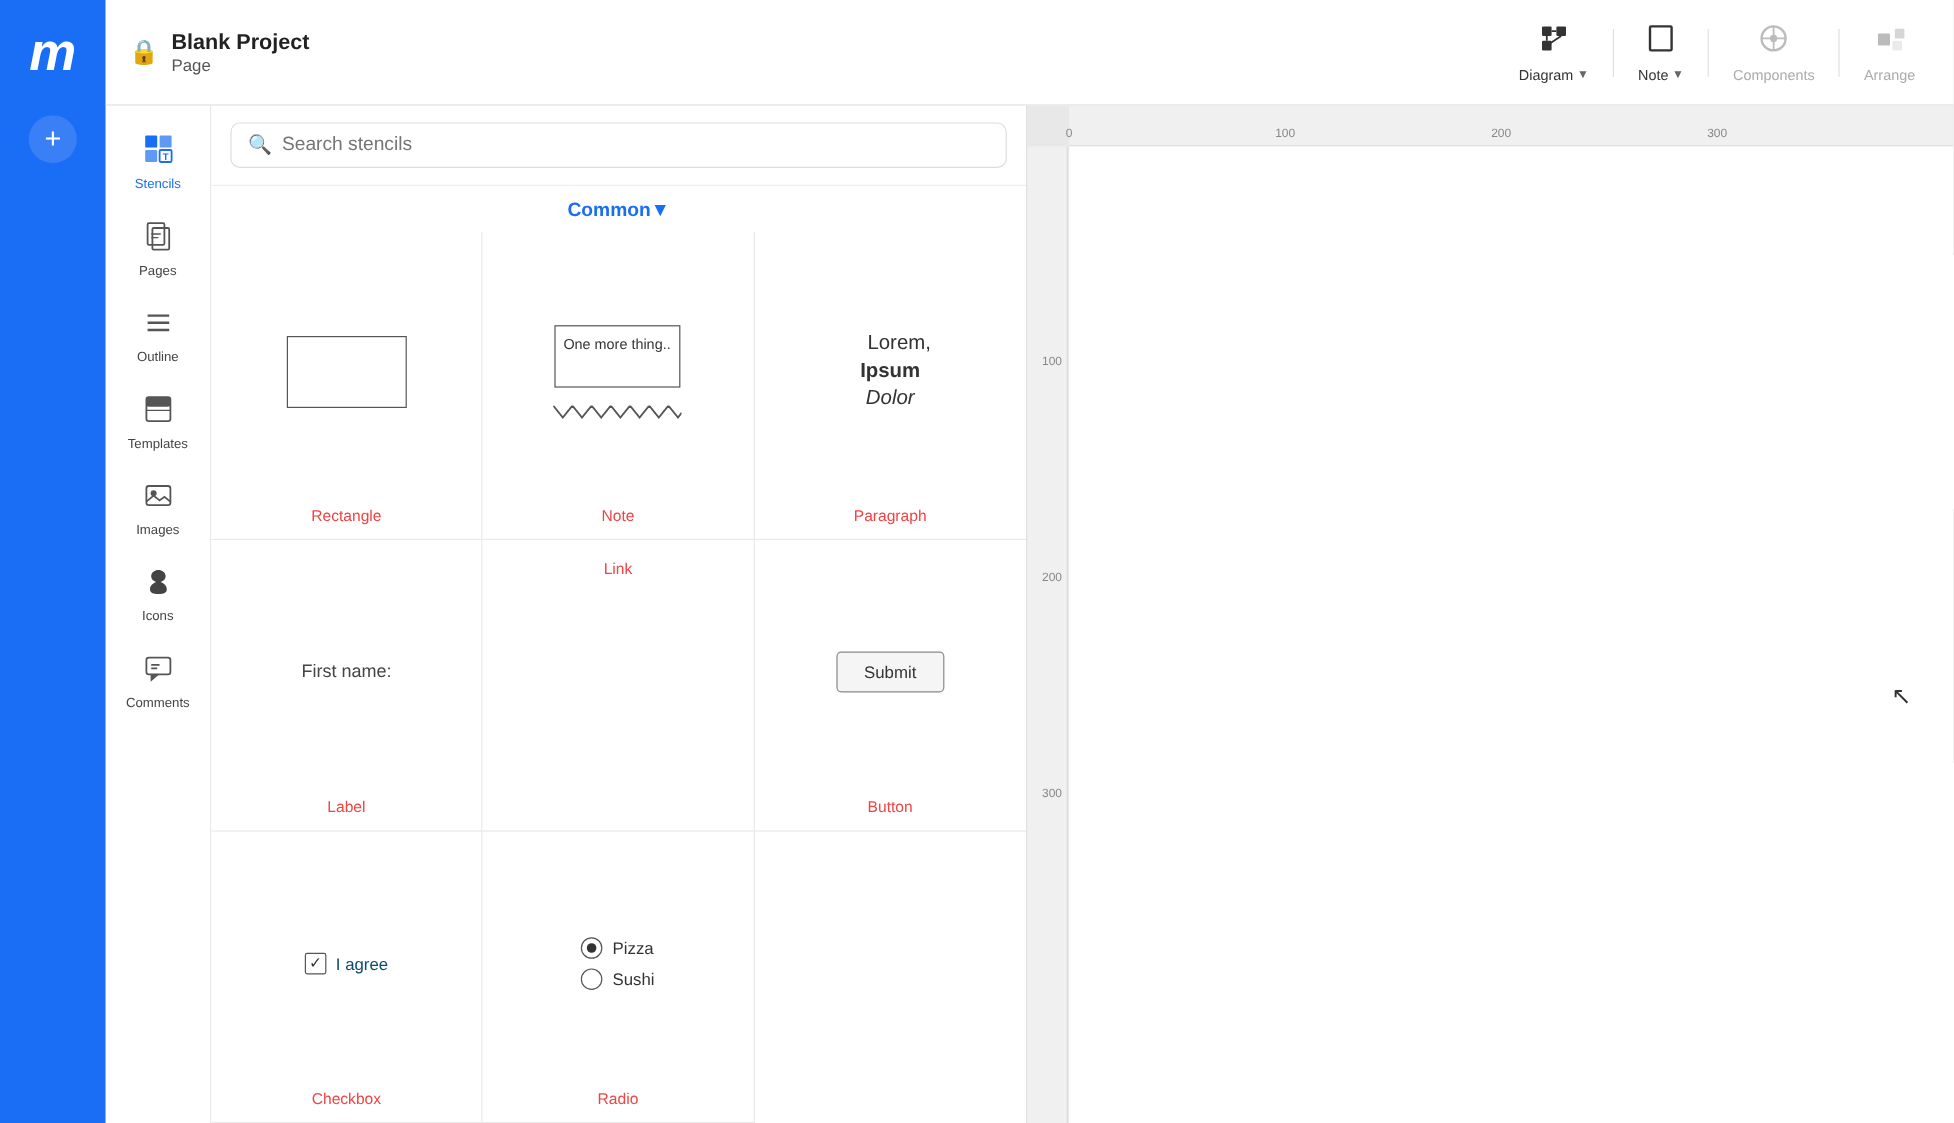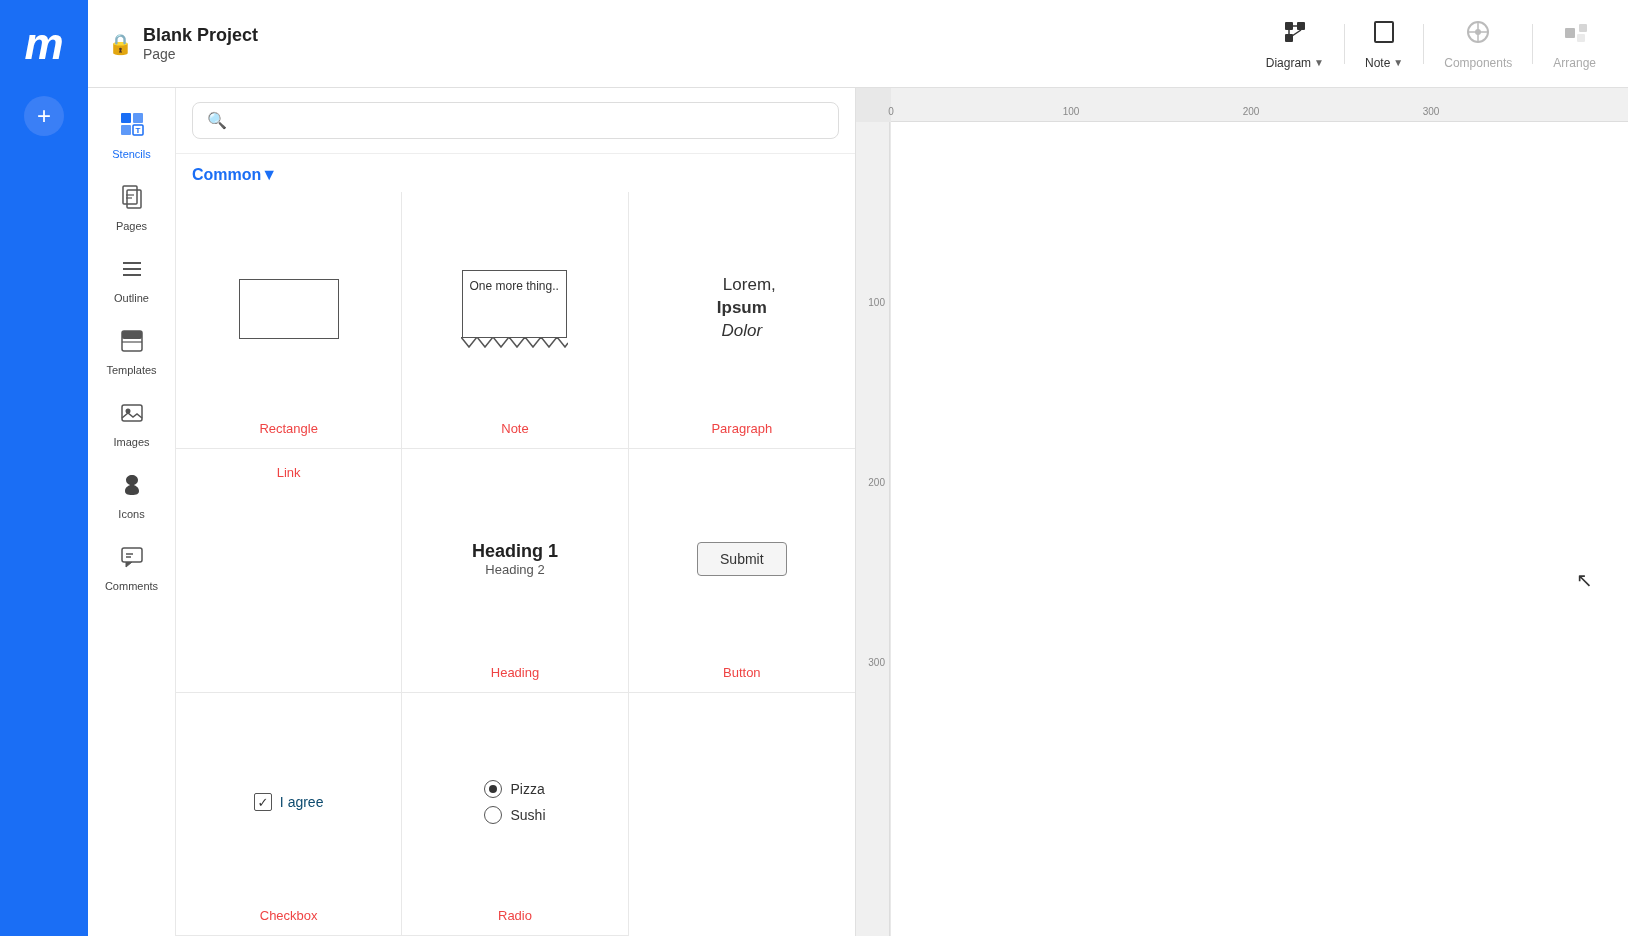--- a/index.html
+++ b/index.html
@@ -170,21 +170,21 @@
       border: none;
       outline: none;
       font-size: 16px;
       color: #555;
       flex: 1;
       background: transparent;
     }
     .section-header {
       display: flex;
       align-items: center;
-      justify-content: flex-start;
+      justify-content: center;
       padding: 12px 16px 8px;
       cursor: pointer;
     }
     .section-title {
       font-size: 16px;
       font-weight: 600;
       color: #1a6ef5;
     }
     .section-chevron { font-size: 16px; color: #1a6ef5; }
 
@@ -449,41 +449,42 @@
         </span>
         <span class="si-label">Comments</span>
       </div>
     </div>
 
     <div class="stencils-panel">
 
       <div class="search-bar">
         <div class="search-input-wrap">
           <span class="search-icon">🔍</span>
+          <input class="search-input" type="text" placeholder="Search stencils" style="">
         </div>
       </div>
 
       <div class="section-header">
         <span class="section-title">Common</span>
         <span class="section-chevron">▼</span>
       </div>
 
       <div class="stencils-grid">
 
         <div class="stencil-cell">
           <div class="stencil-preview">
             <div class="rect-shape"></div>
           </div>
           <span class="stencil-name">Rectangle</span>
         </div>
 
         <div class="stencil-cell">
           <div class="stencil-preview">
             <div style="position:relative; width:105px; height:78px;">
-              <div style="border:1.5px solid #555; background:#fff; width:105px; height:68px; position:absolute; top:0; left:0;">
+              <div style="border:1.5px solid #555; background:#fff; width:105px; height:52px; position:absolute; top:0; left:0;">
                 <div style="padding:8px 6px 4px; font-size:12px; color:#333; line-height:1.3;">One more thing..</div>
               </div>
 
               <svg width="107" height="12" viewBox="0 0 107 12" style="position:absolute; top:67px; left:-1px;">
                 <polyline points="0,0 8,10 16,0 24,10 32,0 40,10 48,0 56,10 64,0 72,10 80,0 88,10 96,0 104,10 107,6" fill="none" stroke="#555" stroke-width="1.5"></polyline>
               </svg>
             </div>
           </div>
           <span class="stencil-name">Note</span>
         </div>
@@ -492,34 +493,31 @@
           <div class="stencil-preview">
             <div style="text-align:center; line-height:1.35; color:#333;">
               <div style="font-size:17px;margin-left:15px;">Lorem,</div>
               <div style="font-size:17px; font-weight:bold;">Ipsum</div>
               <div style="font-size:17px; font-style:italic;">Dolor</div>
             </div>
           </div>
           <span class="stencil-name">Paragraph</span>
         </div>
 
+        <div class="stencil-cell">
+          <div class="stencil-preview">
+            <span style="font-size:15px; color:#444;">First name:</span>
+          </div>
+          <span class="stencil-name">Label</span>
+        </div>
 
         <div class="stencil-cell">
           <span class="stencil-name">Link</span>
         </div>
 
-        <div class="stencil-cell">
-          <div class="stencil-preview">
-            <div style="text-align:center;">
-              <div style="font-size:18px; font-weight:700; color:#222;">Heading 1</div>
-              <div style="font-size:13px; color:#555;">Heading 2</div>
-            </div>
-          </div>
-          <span class="stencil-name">Heading</span>
-        </div>
 
         <div class="stencil-cell">
           <div class="stencil-preview">
             <div style="border:1.5px solid #888; border-radius:4px; padding:8px 22px; font-size:14px; color:#333; background:#f5f5f5;">Submit</div>
           </div>
           <span class="stencil-name">Button</span>
         </div>
 
         <div class="stencil-cell">
           <div class="stencil-preview">

